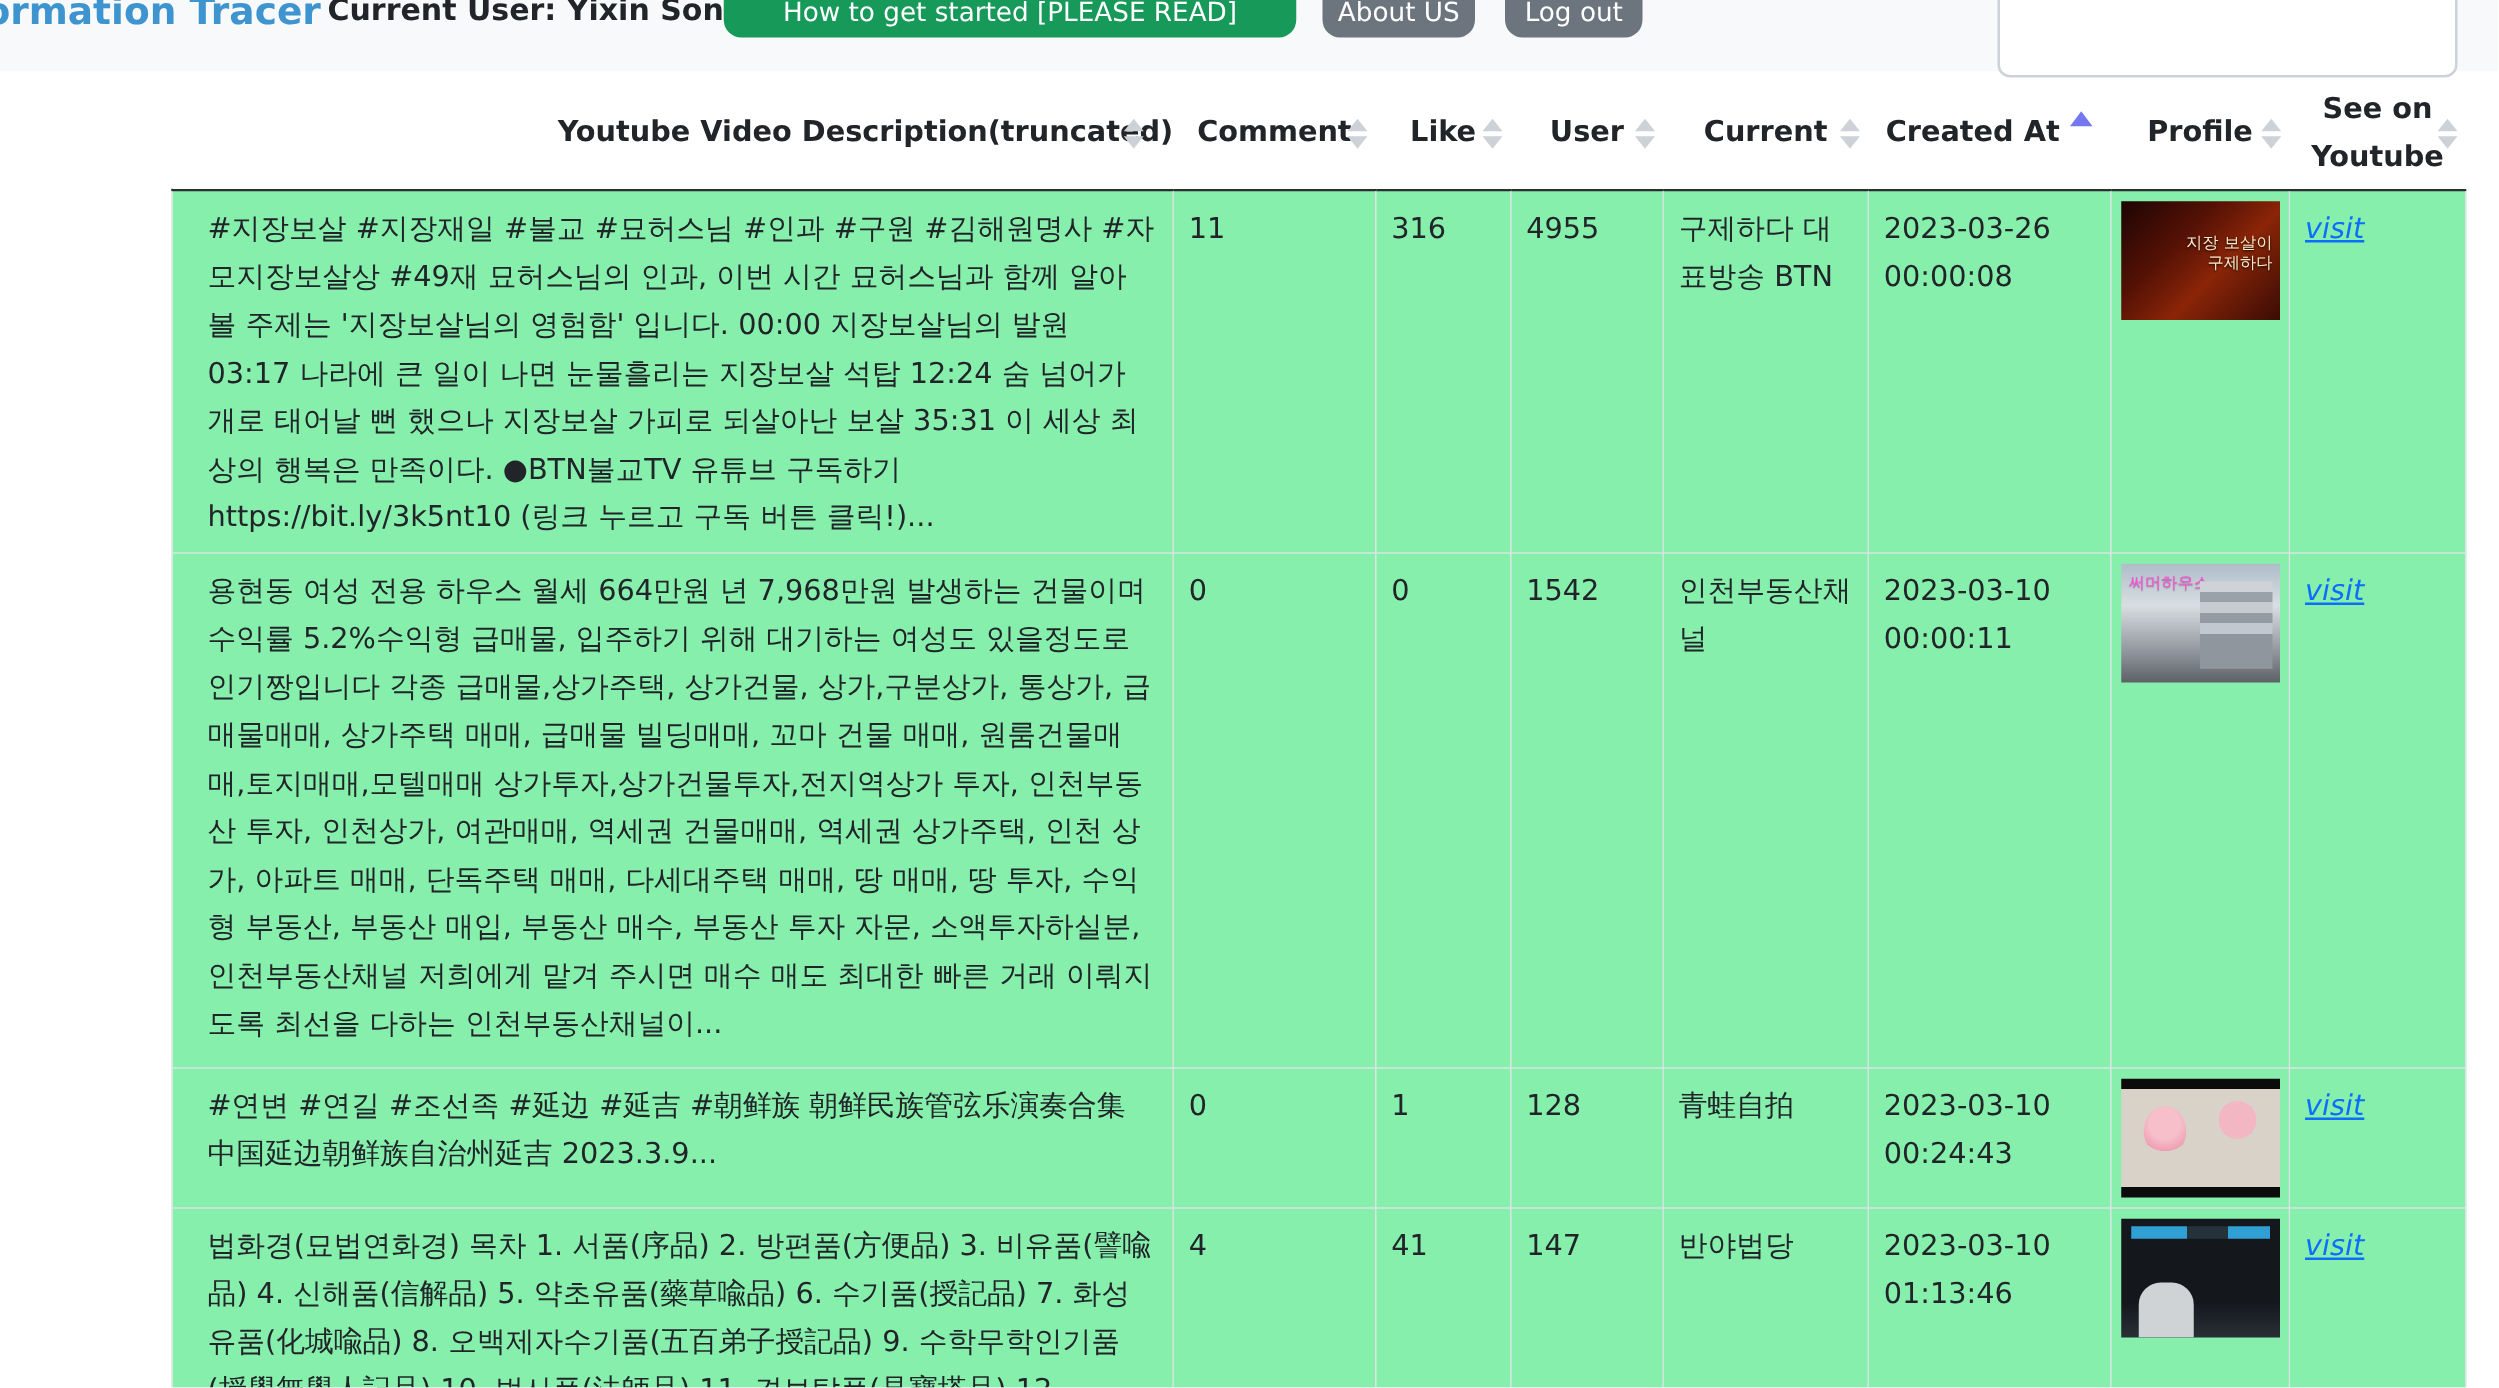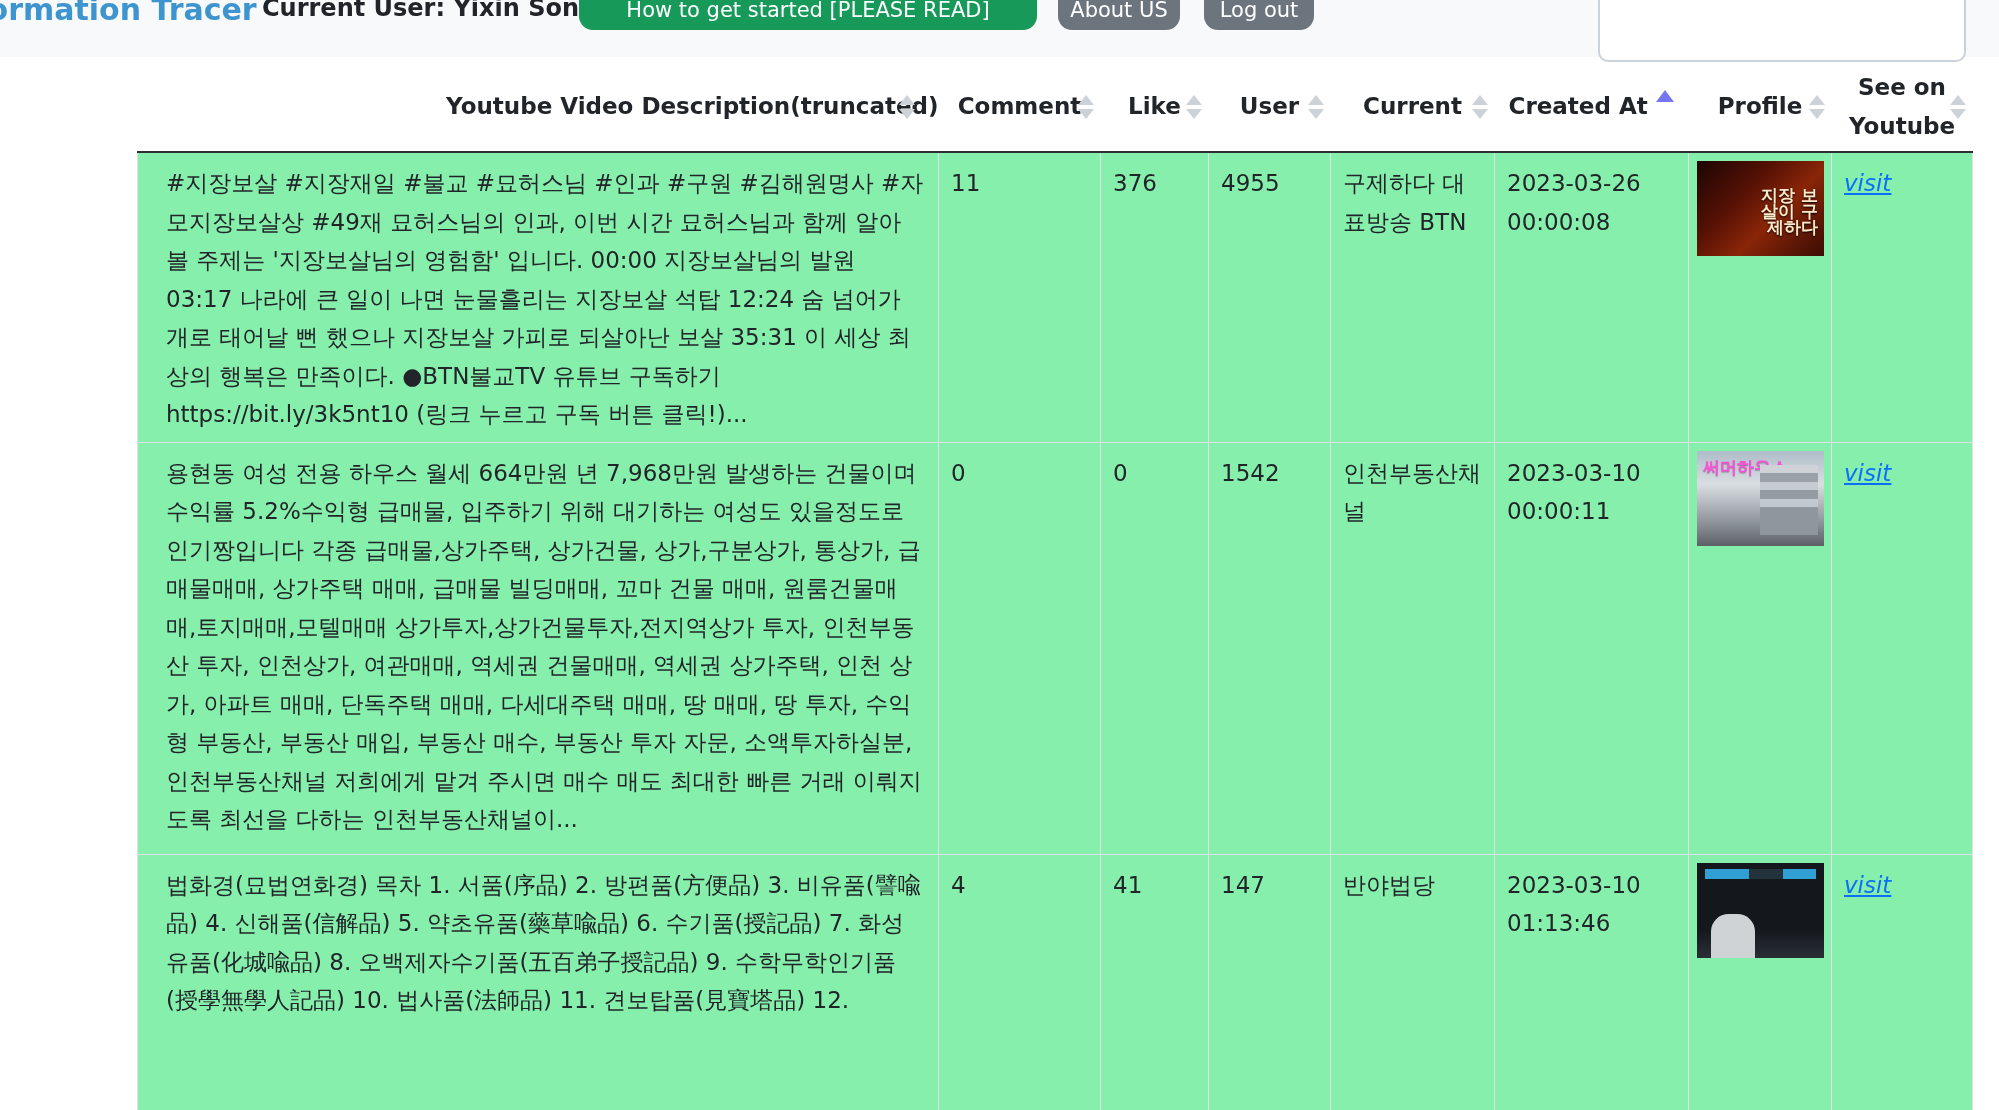--- a/index.html
+++ b/index.html
@@ -162,23 +162,23 @@
 
   
   .thumb {
     width: 127px;
     height: 95px;
     position: relative;
     overflow: hidden;
     display: flex;
   }
   .thumb .cap {
-    font-size: 17px;
+    font-size: 13px;
     line-height: 16px;
-    font-weight: bold;
+    font-weight: normal;
   }
   .thumb-1 { background: linear-gradient(135deg,#1d0503 0%,#551105 35%,#8a2508 60%,#3a0c04 100%); }
   .thumb-1 .cap { color:#ffe9c9; margin: 26px 6px 0 auto; text-align:right; width:70px; text-shadow:0 1px 2px #000; }
   .thumb-2 { background: linear-gradient(180deg,#aebdc9 0%,#d9dee2 35%,#8e949b 75%,#5d6166 100%); }
   .thumb-2::after { content:""; position:absolute; right:6px; top:14px; width:58px; height:70px; background:linear-gradient(180deg,#cfd3d8 0 12%,#9aa1a8 12% 24%,#c6cbd1 24% 36%,#949ba3 36% 48%,#c2c8cf 48% 60%,#8f969e 60% 100%); }
   .thumb-2 .cap { color:#ff4fd8; margin: 8px auto 0 6px; text-shadow:0 1px 1px #00000055; }
   .thumb-3 { background: linear-gradient(180deg,#0b0b0b 0 9%,#d9d2c8 9% 91%,#0b0b0b 91% 100%); }
   .thumb-3::before { content:""; position:absolute; left:18px; top:22px; width:34px; height:40px; border-radius:50%; background:radial-gradient(circle at 50% 35%, #f6bfc9 0 40%, #ef9fb4 70%, transparent 71%); }
   .thumb-3::after { content:""; position:absolute; right:14px; top:18px; width:40px; height:30px; border-radius:50%; background:radial-gradient(circle, #f3b7c4 0 60%, transparent 61%); }
   .thumb-4 { background: linear-gradient(180deg,#14181d 0 70%,#2a2f36 100%); }
@@ -264,21 +264,21 @@
               <i class="up"></i>
               <i class="down"></i>
             </span>
         </th>
       </tr>
     </thead>
     <tbody>
       <tr style="height:288px">
         <td class="cell-desc">#지장보살 #지장재일 #불교 #묘허스님 #인과 #구원 #김해원명사 #자모지장보살상 #49재 묘허스님의 인과, 이번 시간 묘허스님과 함께 알아볼 주제는 '지장보살님의 영험함' 입니다. 00:00 지장보살님의 발원 03:17 나라에 큰 일이 나면 눈물흘리는 지장보살 석탑 12:24 숨 넘어가 개로 태어날 뻔 했으나 지장보살 가피로 되살아난 보살 35:31 이 세상 최상의 행복은 만족이다. ●BTN불교TV 유튜브 구독하기 https://bit.ly/3k5nt10 (링크 누르고 구독 버튼 클릭!)...</td>
         <td>11</td>
-        <td>376</td>
+        <td>316</td>
         <td>4955</td>
         <td>구제하다 대표방송 BTN</td>
         <td>2023-03-26 00:00:08</td>
         <td class="cell-profile">
           <div class="thumb thumb-1">
             <span class="cap">지장 보살이 구제하다</span>
           </div>
         </td>
         <td>
           <a class="visit-link">visit</a>
@@ -293,20 +293,36 @@
         <td>2023-03-10 00:00:11</td>
         <td class="cell-profile">
           <div class="thumb thumb-2">
             <span class="cap">써머하우스</span>
           </div>
         </td>
         <td>
           <a class="visit-link">visit</a>
         </td>
       </tr>
+      <tr style="height:103px">
+        <td class="cell-desc">#연변 #연길 #조선족 #延边 #延吉 #朝鲜族 朝鲜民族管弦乐演奏合集 中国延边朝鲜族自治州延吉 2023.3.9...</td>
+        <td>0</td>
+        <td>1</td>
+        <td>128</td>
+        <td>青蛙自拍</td>
+        <td>2023-03-10 00:24:43</td>
+        <td class="cell-profile">
+          <div class="thumb thumb-3">
+            <span class="cap"></span>
+          </div>
+        </td>
+        <td>
+          <a class="visit-link">visit</a>
+        </td>
+      </tr>
       <tr style="height:300px">
         <td class="cell-desc">법화경(묘법연화경) 목차 1. 서품(序品) 2. 방편품(方便品) 3. 비유품(譬喩品) 4. 신해품(信解品) 5. 약초유품(藥草喩品) 6. 수기품(授記品) 7. 화성유품(化城喩品) 8. 오백제자수기품(五百弟子授記品) 9. 수학무학인기품(授學無學人記品) 10. 법사품(法師品) 11. 견보탑품(見寶塔品) 12.</td>
         <td>4</td>
         <td>41</td>
         <td>147</td>
         <td>반야법당</td>
         <td>2023-03-10 01:13:46</td>
         <td class="cell-profile">
           <div class="thumb thumb-4">
             <span class="cap"></span>

